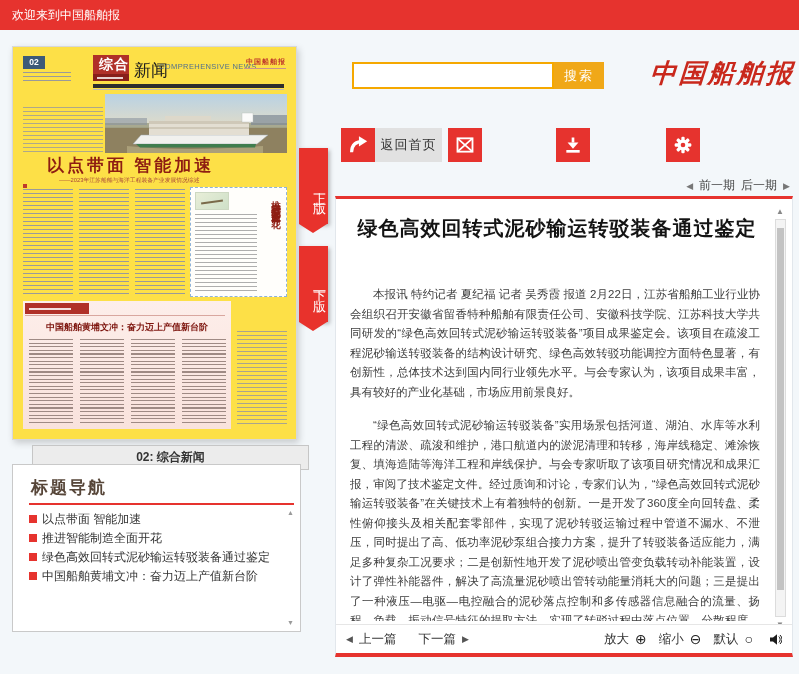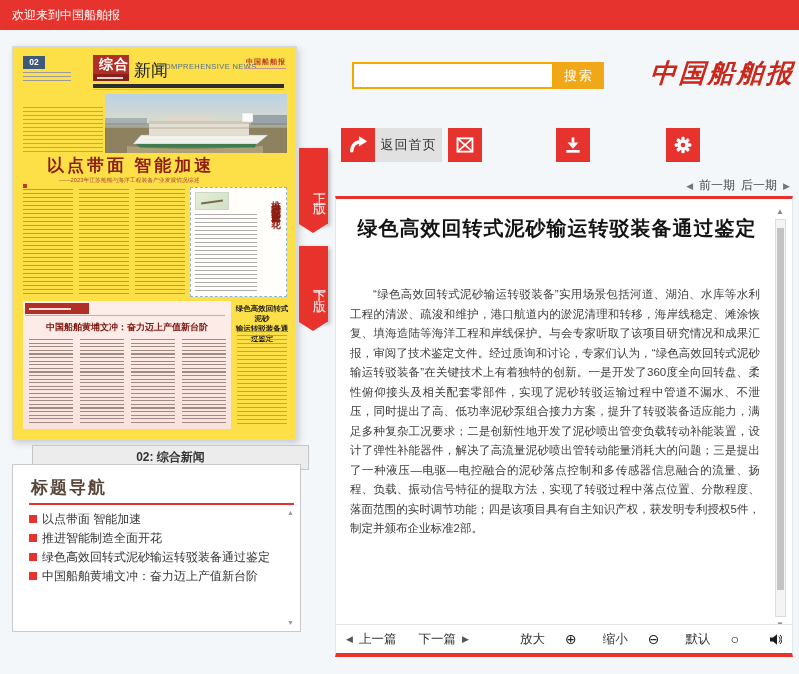--- a/index.html
+++ b/index.html
@@ -89,21 +89,21 @@
 .article-body p + p{margin-top:14px}
 .sb-up{position:absolute;right:8px;top:8px;font-size:8px;color:#888;cursor:pointer}
 .sb-track{position:absolute;right:6px;top:20px;width:11px;height:398px;background:#f4f4f4;border:1px solid #dcdcdc;cursor:pointer}
 .sb-thumb{position:absolute;left:1px;top:8px;width:7px;height:362px;background:#c3c3c3;cursor:pointer}
 .sb-down{position:absolute;right:8px;top:421px;font-size:8px;color:#888;cursor:pointer}
 .controls-row{position:absolute;left:0;right:0;bottom:0;height:29px;border-top:1px solid #e6e6e6;display:flex;align-items:center;justify-content:space-between;padding:0 10px;background:#fff}
 .ctl-left{display:flex;align-items:center;gap:6px;font-size:12.5px;color:#333}
 .ctl-left .arr{font-size:9px;color:#555}
 .ctl-left span[data-name$="label"]{cursor:pointer}
 .ctl-left .spacer{width:10px}
-.ctl-right{display:flex;align-items:center;gap:20px;font-size:12.5px;color:#333}
+.ctl-right{display:flex;align-items:center;gap:6px;font-size:12.5px;color:#333}
 .ctl-right .glyph{font-size:14px;color:#222;margin-right:6px;cursor:pointer}
 .ctl-right span[data-name$="label"]{cursor:pointer}
 .speaker{margin-left:4px;cursor:pointer;display:flex;align-items:center}
 </style>
 </head>
 <body>
 
 <div class="app" data-name="page-root">
 
   <div class="topbar" data-name="top-bar">
@@ -165,24 +165,20 @@
     <div class="pink-box" data-name="bottom-feature-article">
       <div class="red-tag" data-name="feature-tag"></div>
       <div class="red-tag-line" data-name="feature-tag-rule"></div>
       <div class="pink-head" data-name="bottom-headline">中国船舶黄埔文冲：奋力迈上产值新台阶</div>
       <div class="pcol p1 fl2" data-name="text-column"></div>
       <div class="pcol p2 fl2" data-name="text-column"></div>
       <div class="pcol p3 fl2" data-name="text-column"></div>
       <div class="pcol p4 fl2" data-name="text-column"></div>
     </div>
 
-    <div class="rcol-head" data-name="right-column-headline">
-      <div>绿色高效回转式泥砂</div>
-      <div>输运转驳装备通过鉴定</div>
-    </div>
     <div class="rcol-lines fl" data-name="right-column-lines"></div>
   </div>
 
   <div class="vtab prev" data-name="prev-page-tab">上一版</div>
   <div class="vtab next" data-name="next-page-tab">下一版</div>
 
   <div class="caption-bar" data-name="thumbnail-caption">02: 综合新闻</div>
 
   <div class="nav-panel" data-name="title-navigation-panel">
     <div class="nav-title" data-name="nav-panel-title">标题导航</div>
@@ -245,20 +241,21 @@
   <div class="issue-nav" data-name="issue-navigation">
     <span class="arr" data-name="prev-issue-arrow-icon">◀</span>
     <span data-name="prev-issue-label">前一期</span>
     <span data-name="next-issue-label">后一期</span>
     <span class="arr" data-name="next-issue-arrow-icon">▶</span>
   </div>
 
   <div class="article-panel" data-name="article-panel">
     <h1 class="article-title" data-name="article-title">绿色高效回转式泥砂输运转驳装备通过鉴定</h1>
     <div class="article-body" data-name="article-body">
+      <p data-name="article-paragraph">本报讯 特约记者 夏纪福 记者 吴秀霞 报道 2月22日，江苏省船舶工业行业协会组织召开安徽省留香特种船舶有限责任公司、安徽科技学院、江苏科技大学共同研发的“绿色高效回转式泥砂输运转驳装备”项目成果鉴定会。该项目在疏浚工程泥砂输送转驳装备的结构设计研究、绿色高效转驳功能调控方面特色显著，有创新性，总体技术达到国内同行业领先水平。与会专家认为，该项目成果丰富，具有较好的产业化基础，市场应用前景良好。</p>
       <p data-name="article-paragraph">“绿色高效回转式泥砂输运转驳装备”实用场景包括河道、湖泊、水库等水利工程的清淤、疏浚和维护，港口航道内的淤泥清理和转移，海岸线稳定、滩涂恢复、填海造陆等海洋工程和岸线保护。与会专家听取了该项目研究情况和成果汇报，审阅了技术鉴定文件。经过质询和讨论，专家们认为，“绿色高效回转式泥砂输运转驳装备”在关键技术上有着独特的创新。一是开发了360度全向回转盘、柔性俯仰接头及相关配套零部件，实现了泥砂转驳运输过程中管道不漏水、不泄压，同时提出了高、低功率泥砂泵组合接力方案，提升了转驳装备适应能力，满足多种复杂工况要求；二是创新性地开发了泥砂喷出管变负载转动补能装置，设计了弹性补能器件，解决了高流量泥砂喷出管转动能量消耗大的问题；三是提出了一种液压—电驱—电控融合的泥砂落点控制和多传感器信息融合的流量、扬程、负载、振动信号特征的提取方法，实现了转驳过程中落点位置、分散程度、落面范围的实时调节功能；四是该项目具有自主知识产权，获发明专利授权5件，制定并颁布企业标准2部。</p>
     </div>
     <div class="sb-up" data-name="scroll-up-icon">▲</div>
     <div class="sb-track" data-name="article-scrollbar">
       <div class="sb-thumb" data-name="scrollbar-thumb"></div>
     </div>
     <div class="sb-down" data-name="scroll-down-icon">▼</div>
 
     <div class="controls-row" data-name="article-controls-row">
       <div class="ctl-left" data-name="article-navigation">

